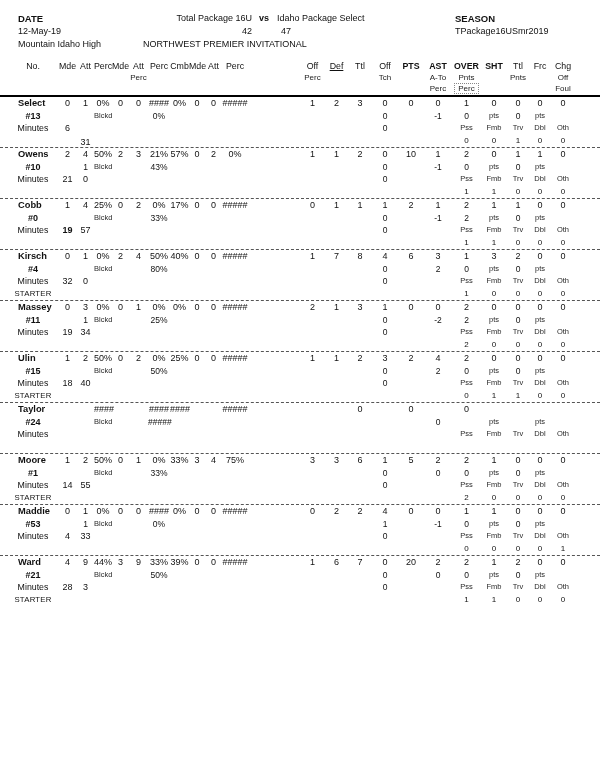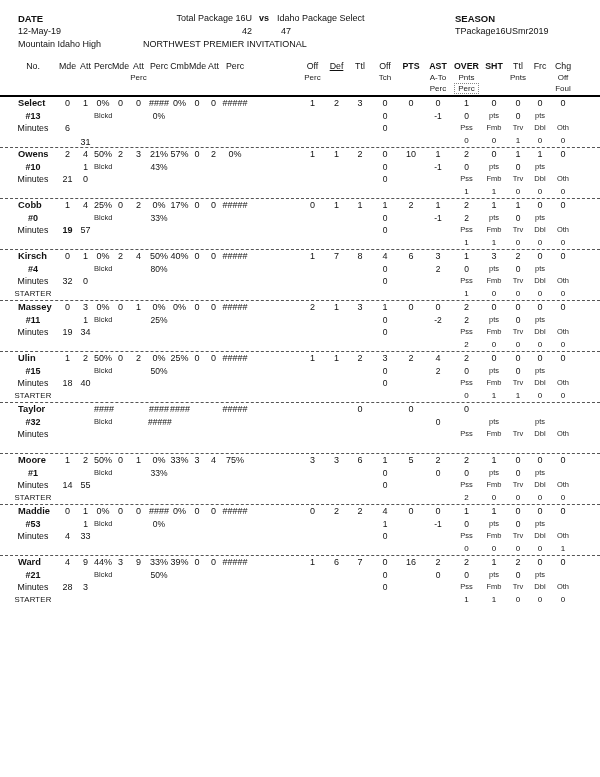--- a/index.html
+++ b/index.html
@@ -460,21 +460,21 @@
             <div class="cell v1" style="grid-column: 16 / span 1;"></div>
             <div class="cell v1" style="grid-column: 17 / span 1;">0</div>
             <div class="cell v1" style="grid-column: 18 / span 1;"></div>
             <div class="cell v1" style="grid-column: 19 / span 1;">0</div>
             <div class="cell v1" style="grid-column: 20 / span 1;"></div>
             <div class="cell v1" style="grid-column: 21 / span 1;"></div>
             <div class="cell v1" style="grid-column: 22 / span 1;"></div>
             <div class="cell v1" style="grid-column: 23 / span 1;"></div>
           </div>
           <div class="grow ">
-            <div class="cell pnum" style="grid-column: 1 / span 1;">#32</div>
+            <div class="cell pnum" style="grid-column: 1 / span 1;">#24</div>
             <div class="cell v2" style="grid-column: 3 / span 1;"></div>
             <div class="cell lbl" style="grid-column: 4 / span 1;">Blckd</div>
             <div class="cell v2" style="grid-column: 7 / span 1;">#####</div>
             <div class="cell v2" style="grid-column: 16 / span 1;"></div>
             <div class="cell v2" style="grid-column: 18 / span 1;">0</div>
             <div class="cell v2" style="grid-column: 19 / span 1;"></div>
             <div class="cell lbl" style="grid-column: 20 / span 1;">pts</div>
             <div class="cell v2" style="grid-column: 21 / span 1;"></div>
             <div class="cell lbl" style="grid-column: 22 / span 1;">pts</div>
           </div>
@@ -620,21 +620,21 @@
             <div class="cell v1" style="grid-column: 6 / span 1;">9</div>
             <div class="cell v1" style="grid-column: 7 / span 1;">33%</div>
             <div class="cell v1" style="grid-column: 8 / span 1;">39%</div>
             <div class="cell v1" style="grid-column: 9 / span 1;">0</div>
             <div class="cell v1" style="grid-column: 10 / span 1;">0</div>
             <div class="cell v1" style="grid-column: 11 / span 1;">#####</div>
             <div class="cell v1" style="grid-column: 13 / span 1;">1</div>
             <div class="cell v1" style="grid-column: 14 / span 1;">6</div>
             <div class="cell v1" style="grid-column: 15 / span 1;">7</div>
             <div class="cell v1" style="grid-column: 16 / span 1;">0</div>
-            <div class="cell v1" style="grid-column: 17 / span 1;">16</div>
+            <div class="cell v1" style="grid-column: 17 / span 1;">20</div>
             <div class="cell v1" style="grid-column: 18 / span 1;">2</div>
             <div class="cell v1" style="grid-column: 19 / span 1;">2</div>
             <div class="cell v1" style="grid-column: 20 / span 1;">1</div>
             <div class="cell v1" style="grid-column: 21 / span 1;">2</div>
             <div class="cell v1" style="grid-column: 22 / span 1;">0</div>
             <div class="cell v1" style="grid-column: 23 / span 1;">0</div>
           </div>
           <div class="grow ">
             <div class="cell pnum" style="grid-column: 1 / span 1;">#21</div>
             <div class="cell v2" style="grid-column: 3 / span 1;"></div>

